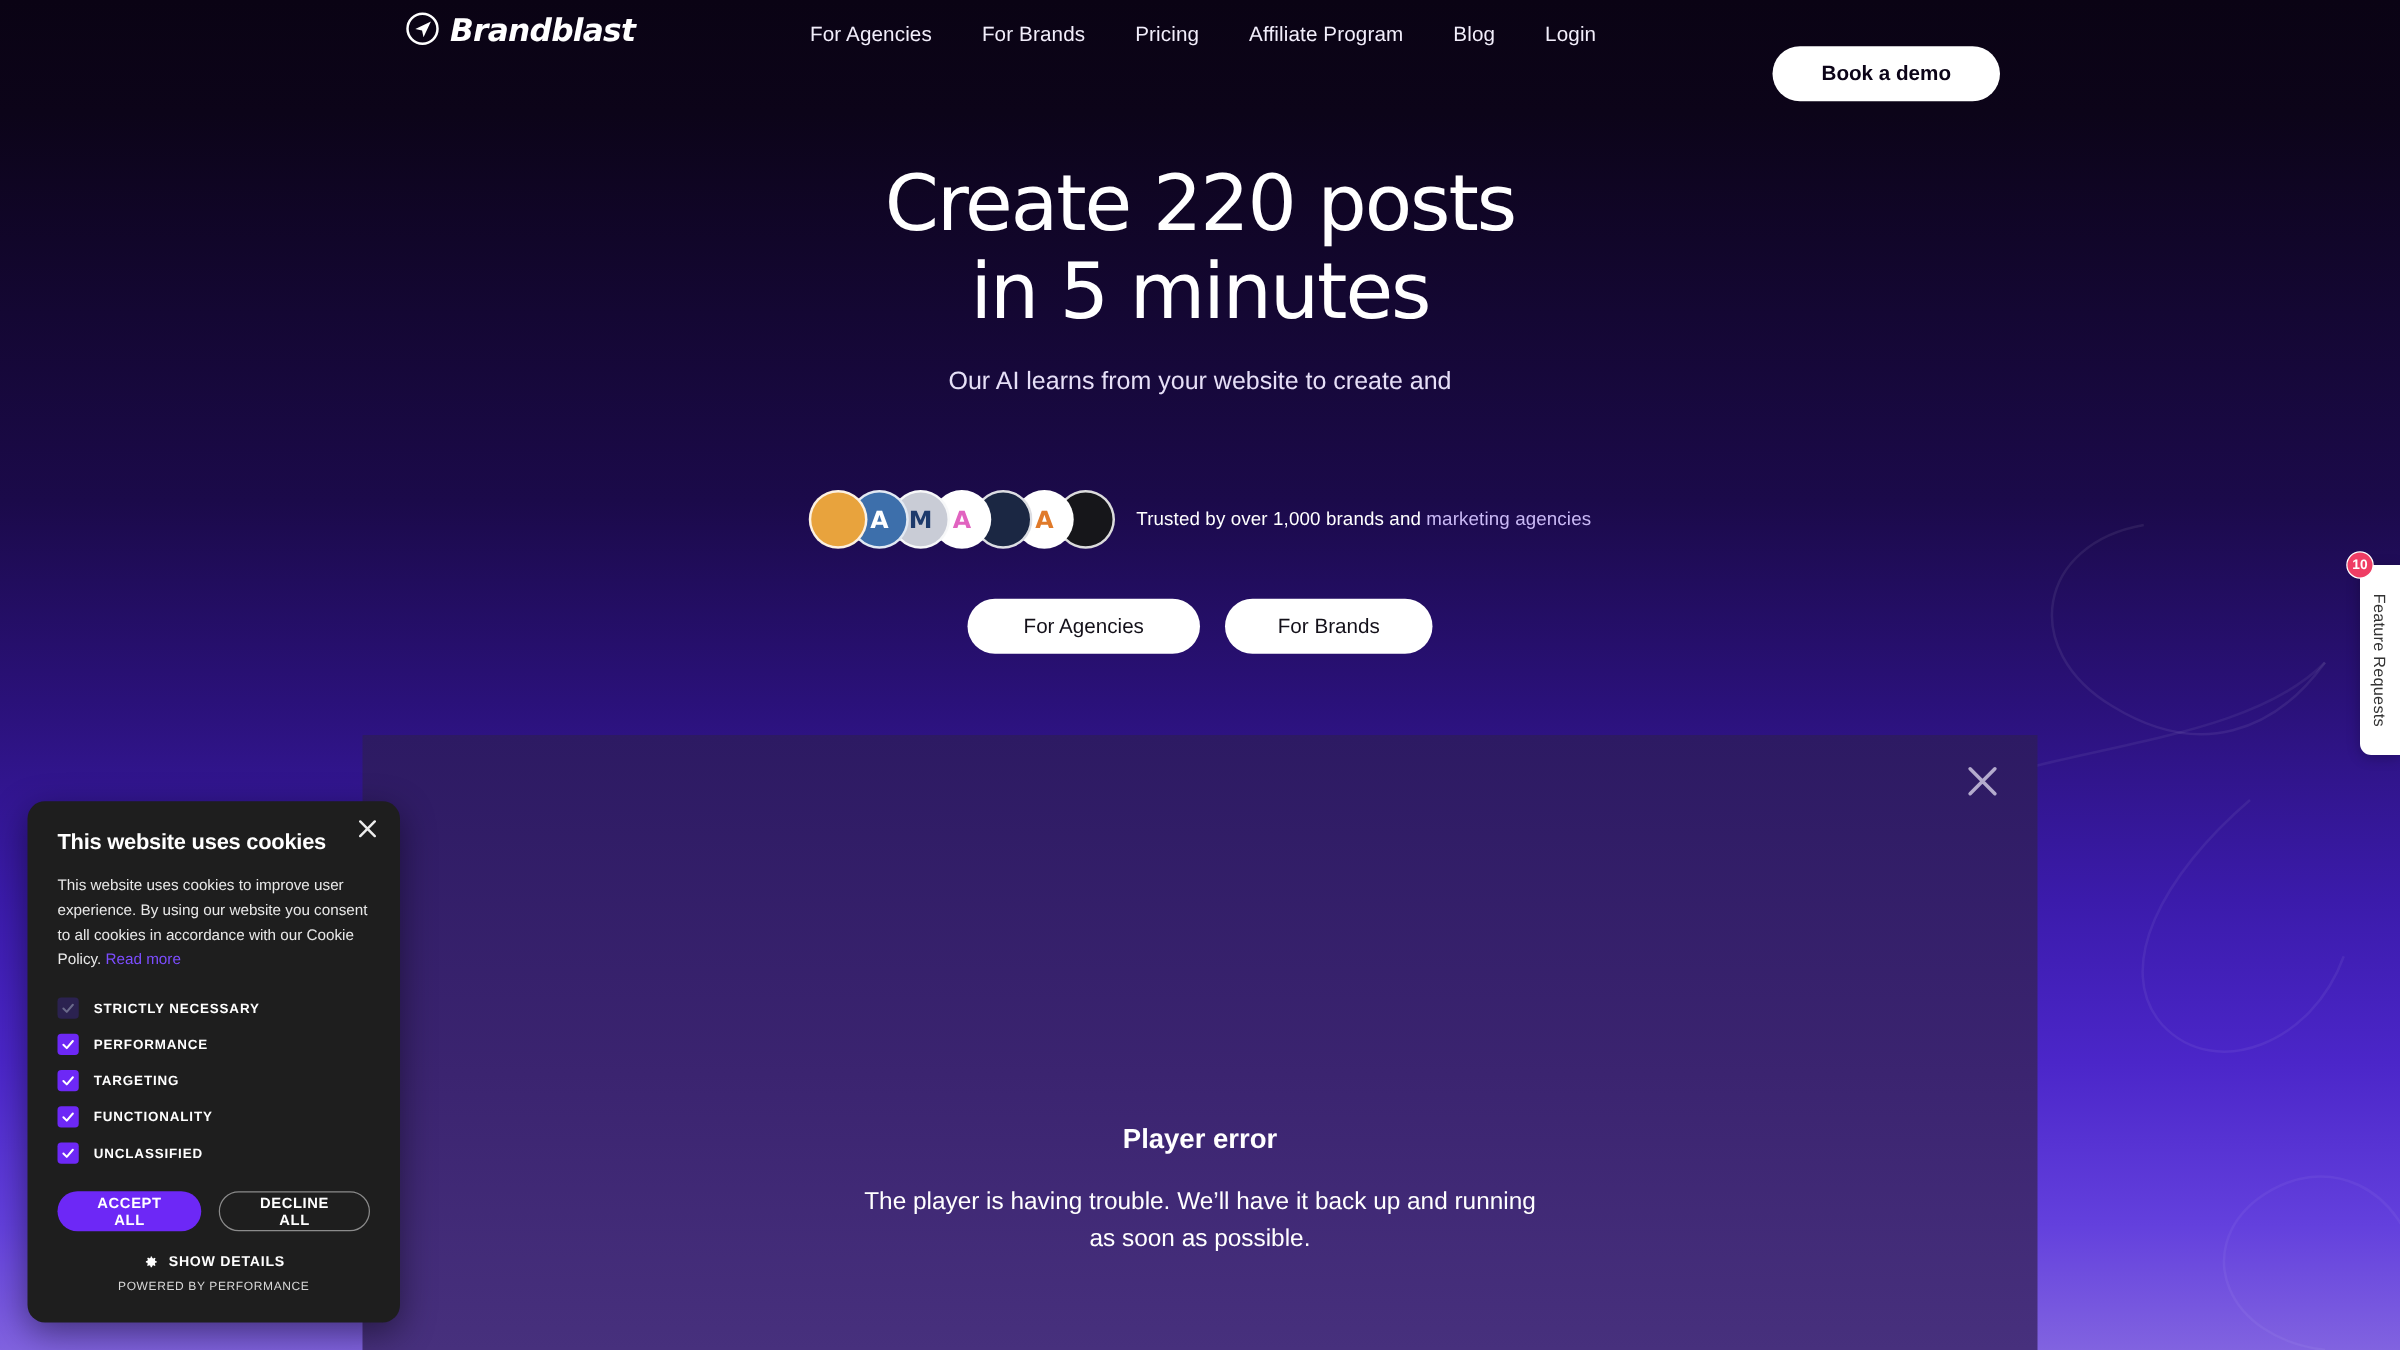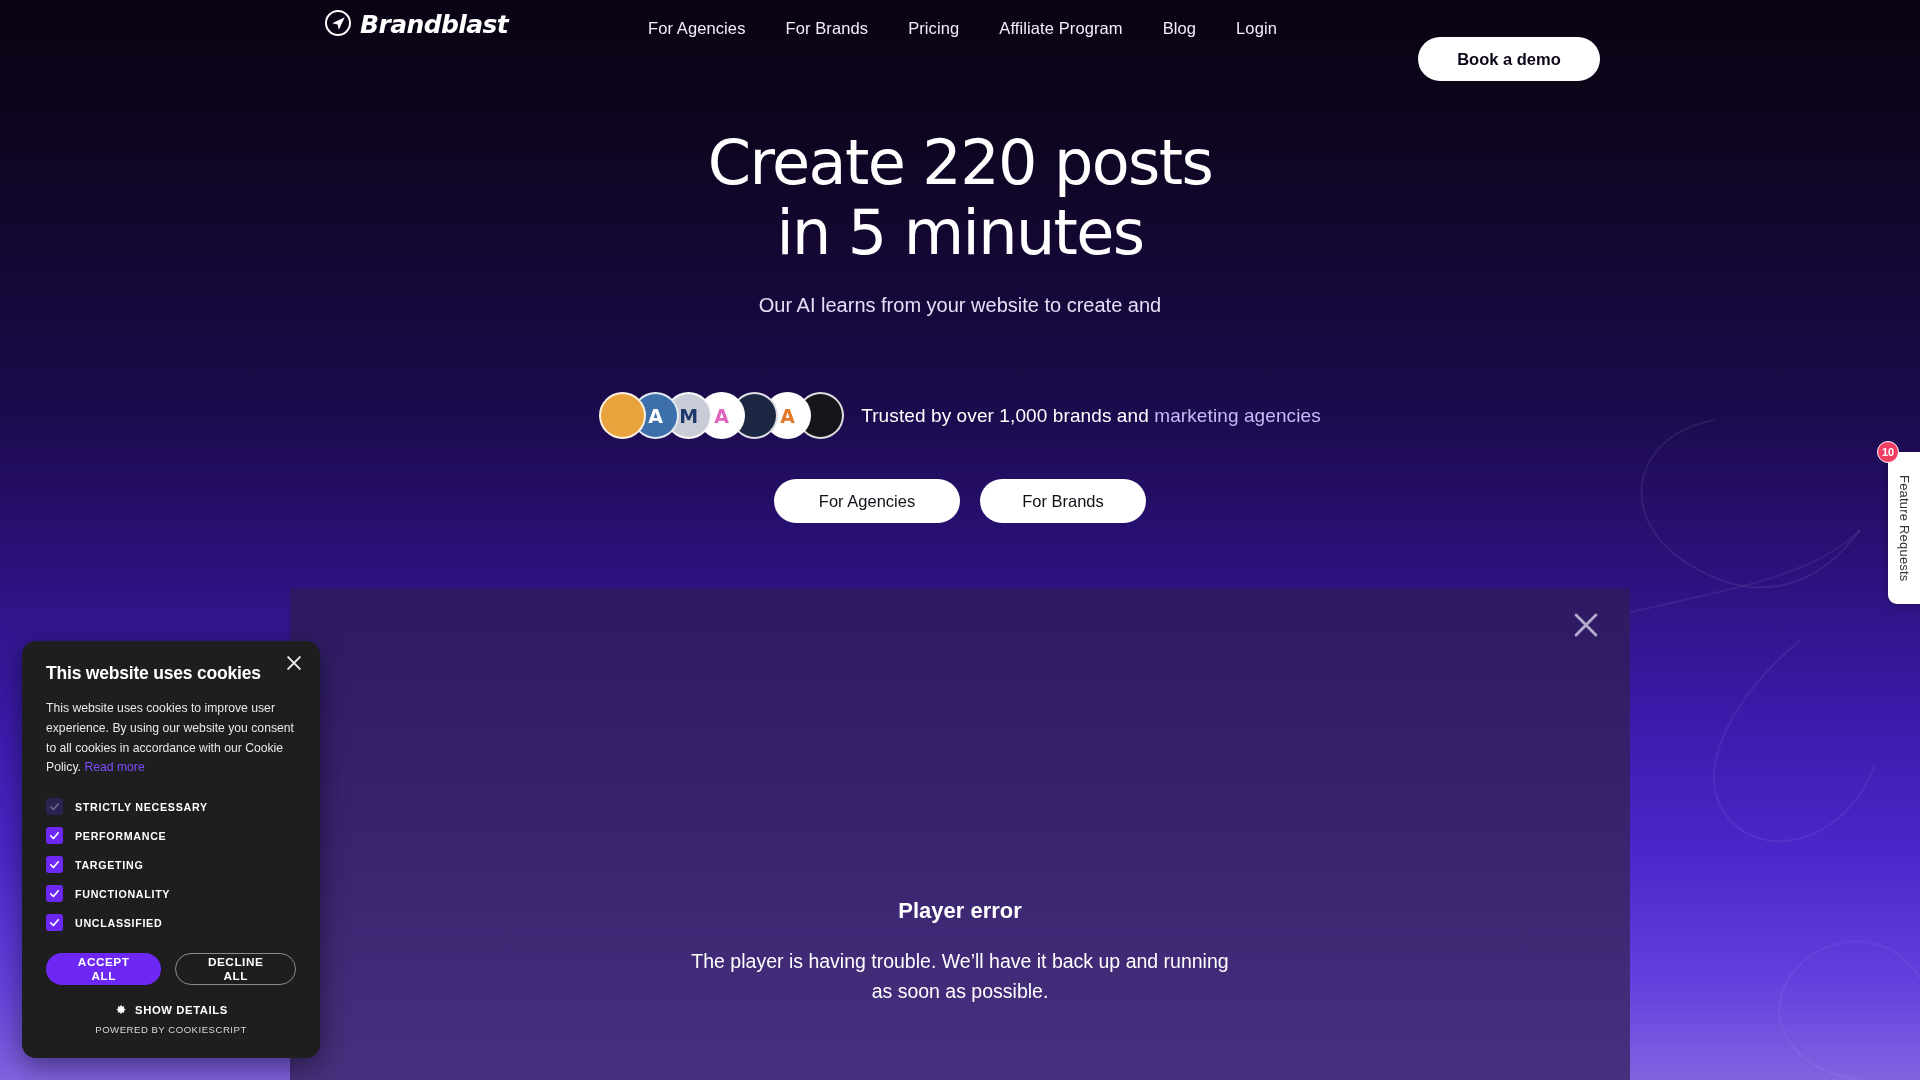--- a/index.html
+++ b/index.html
@@ -93,21 +93,21 @@
   .av {
     width:47px; height:47px; border-radius:50%;
     margin-left:-14px;
     border:2px solid rgba(255,255,255,.85);
     overflow:hidden; flex:0 0 auto;
     display:flex; align-items:center; justify-content:center;
     font-size:19px; font-weight:700; color:#fff;
     font-family:"DejaVu Sans", sans-serif;
   }
   .av:first-child { margin-left:0; }
-  .trusted-text { color:#fff; font-size:19px; letter-spacing:.1px; }
+  .trusted-text { color:#fff; font-size:15px; letter-spacing:.1px; }
   .trusted-text .hl { color:#c9b9f5; }
   
   .ctas {
     position:absolute; top:479px; left:0; width:1920px;
     display:flex; justify-content:center; gap:20px;
   }
   .cta {
     height:44px; border-radius:24px; background:#fff;
     color:#131019; font-size:16.5px; font-weight:500;
     border:none; cursor:pointer; padding:0 36px;
@@ -363,16 +363,16 @@
     </div>
 
     <div class="cc-details">
       <svg width="13" height="13" viewBox="0 0 24 24" fill="#fff">
         <path d="M12 8a4 4 0 1 0 0 8 4 4 0 0 0 0-8Zm0 6a2 2 0 1 1 0-4 2 2 0 0 1 0 4Z"></path>
         <path d="M21 12.9v-1.8l-2.1-.5a7 7 0 0 0-.7-1.7l1.1-1.8-1.3-1.3-1.8 1.1a7 7 0 0 0-1.7-.7L14 4h-1.8l-.5 2.1a7 7 0 0 0-1.7.7L8.2 5.7 6.9 7l1.1 1.8a7 7 0 0 0-.7 1.7L5 11v1.8l2.1.5c.2.6.4 1.2.7 1.7L6.7 16.8 8 18.1l1.8-1.1c.5.3 1.1.5 1.7.7l.5 2.1H14l.5-2.1c.6-.2 1.2-.4 1.7-.7l1.8 1.1 1.3-1.3-1.1-1.8c.3-.5.5-1.1.7-1.7l2.1-.4Z"></path>
       </svg>
       <span>SHOW DETAILS</span>
     </div>
 
-    <div class="cc-powered">POWERED BY COOKIESCRIPT</div>
+    <div class="cc-powered">POWERED BY PERFORMANCE</div>
   </div>
 
 </div>
 
 </body></html>

